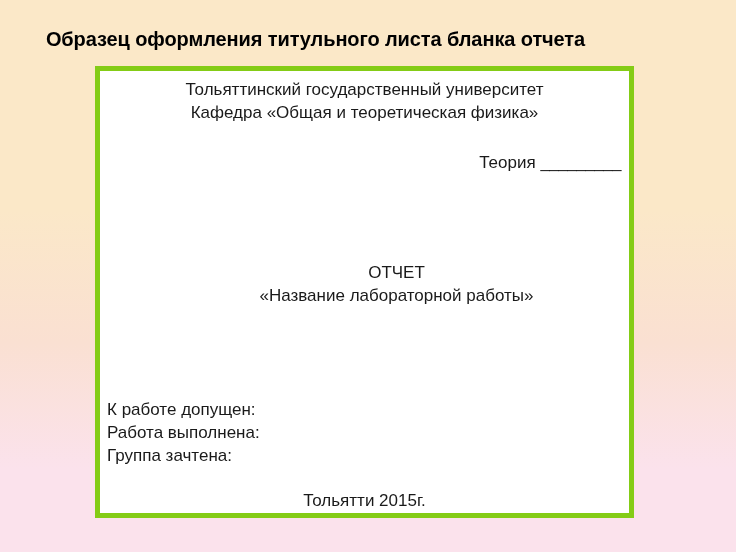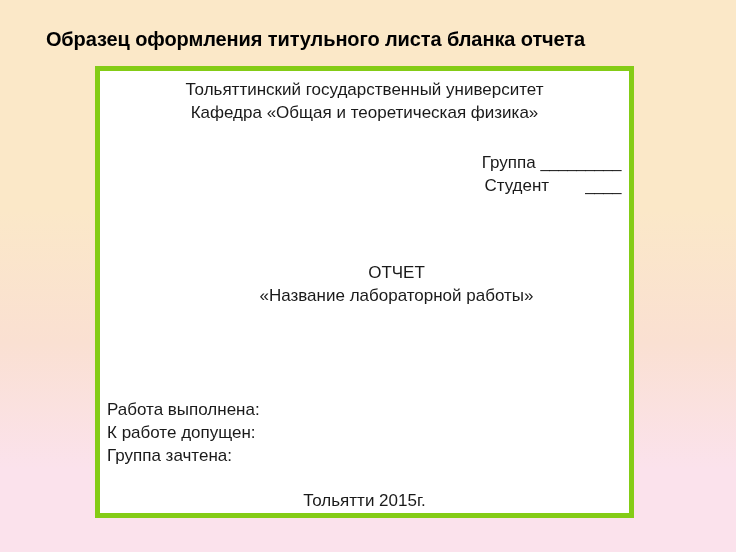--- a/index.html
+++ b/index.html
@@ -138,32 +138,31 @@
 
   <div class="sheet">
     <div class="sheet-inner">
 
       <div class="org-block">
         <span class="org-line">Тольяттинский государственный университет</span>
         <span class="org-line">Кафедра «Общая и теоретическая физика»</span>
       </div>
 
       <div class="fields-block">
-        <span class="field-row"><span>Группа</span>&nbsp;<span class="field-rule">_________</span></span>
-        <span class="field-row"><span>Студент</span><span class="field-gap"></span><span class="field-rule">____</span></span>
+        <span class="field-row"><span>Теория</span>&nbsp;<span class="field-rule">_________</span></span>
       </div>
 
       <div class="report-block">
         <span class="report-line">ОТЧЕТ</span>
         <span class="report-line">«Название лабораторной работы»</span>
       </div>
 
       <div class="signoff-block">
+        <span class="signoff-line">К работе допущен:</span>
         <span class="signoff-line">Работа выполнена:</span>
-        <span class="signoff-line">К работе допущен:</span>
         <span class="signoff-line">Группа зачтена:</span>
       </div>
 
       <div class="footer-block">
         <span class="footer-line">Тольятти 2015г.</span>
       </div>
 
     </div>
   </div>
 

